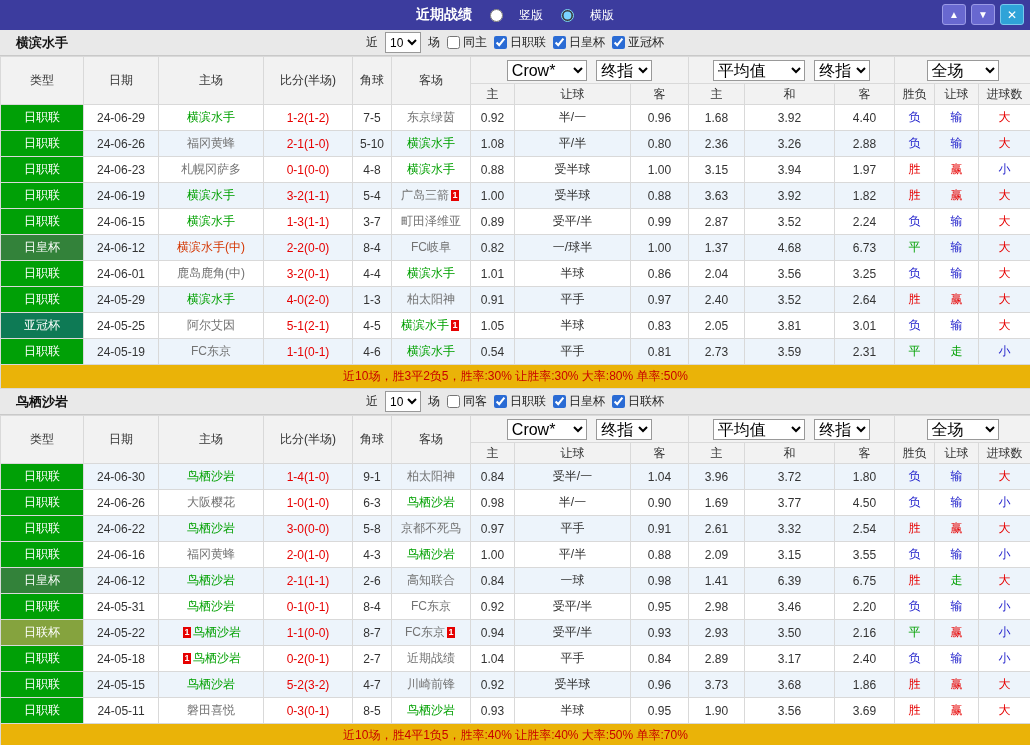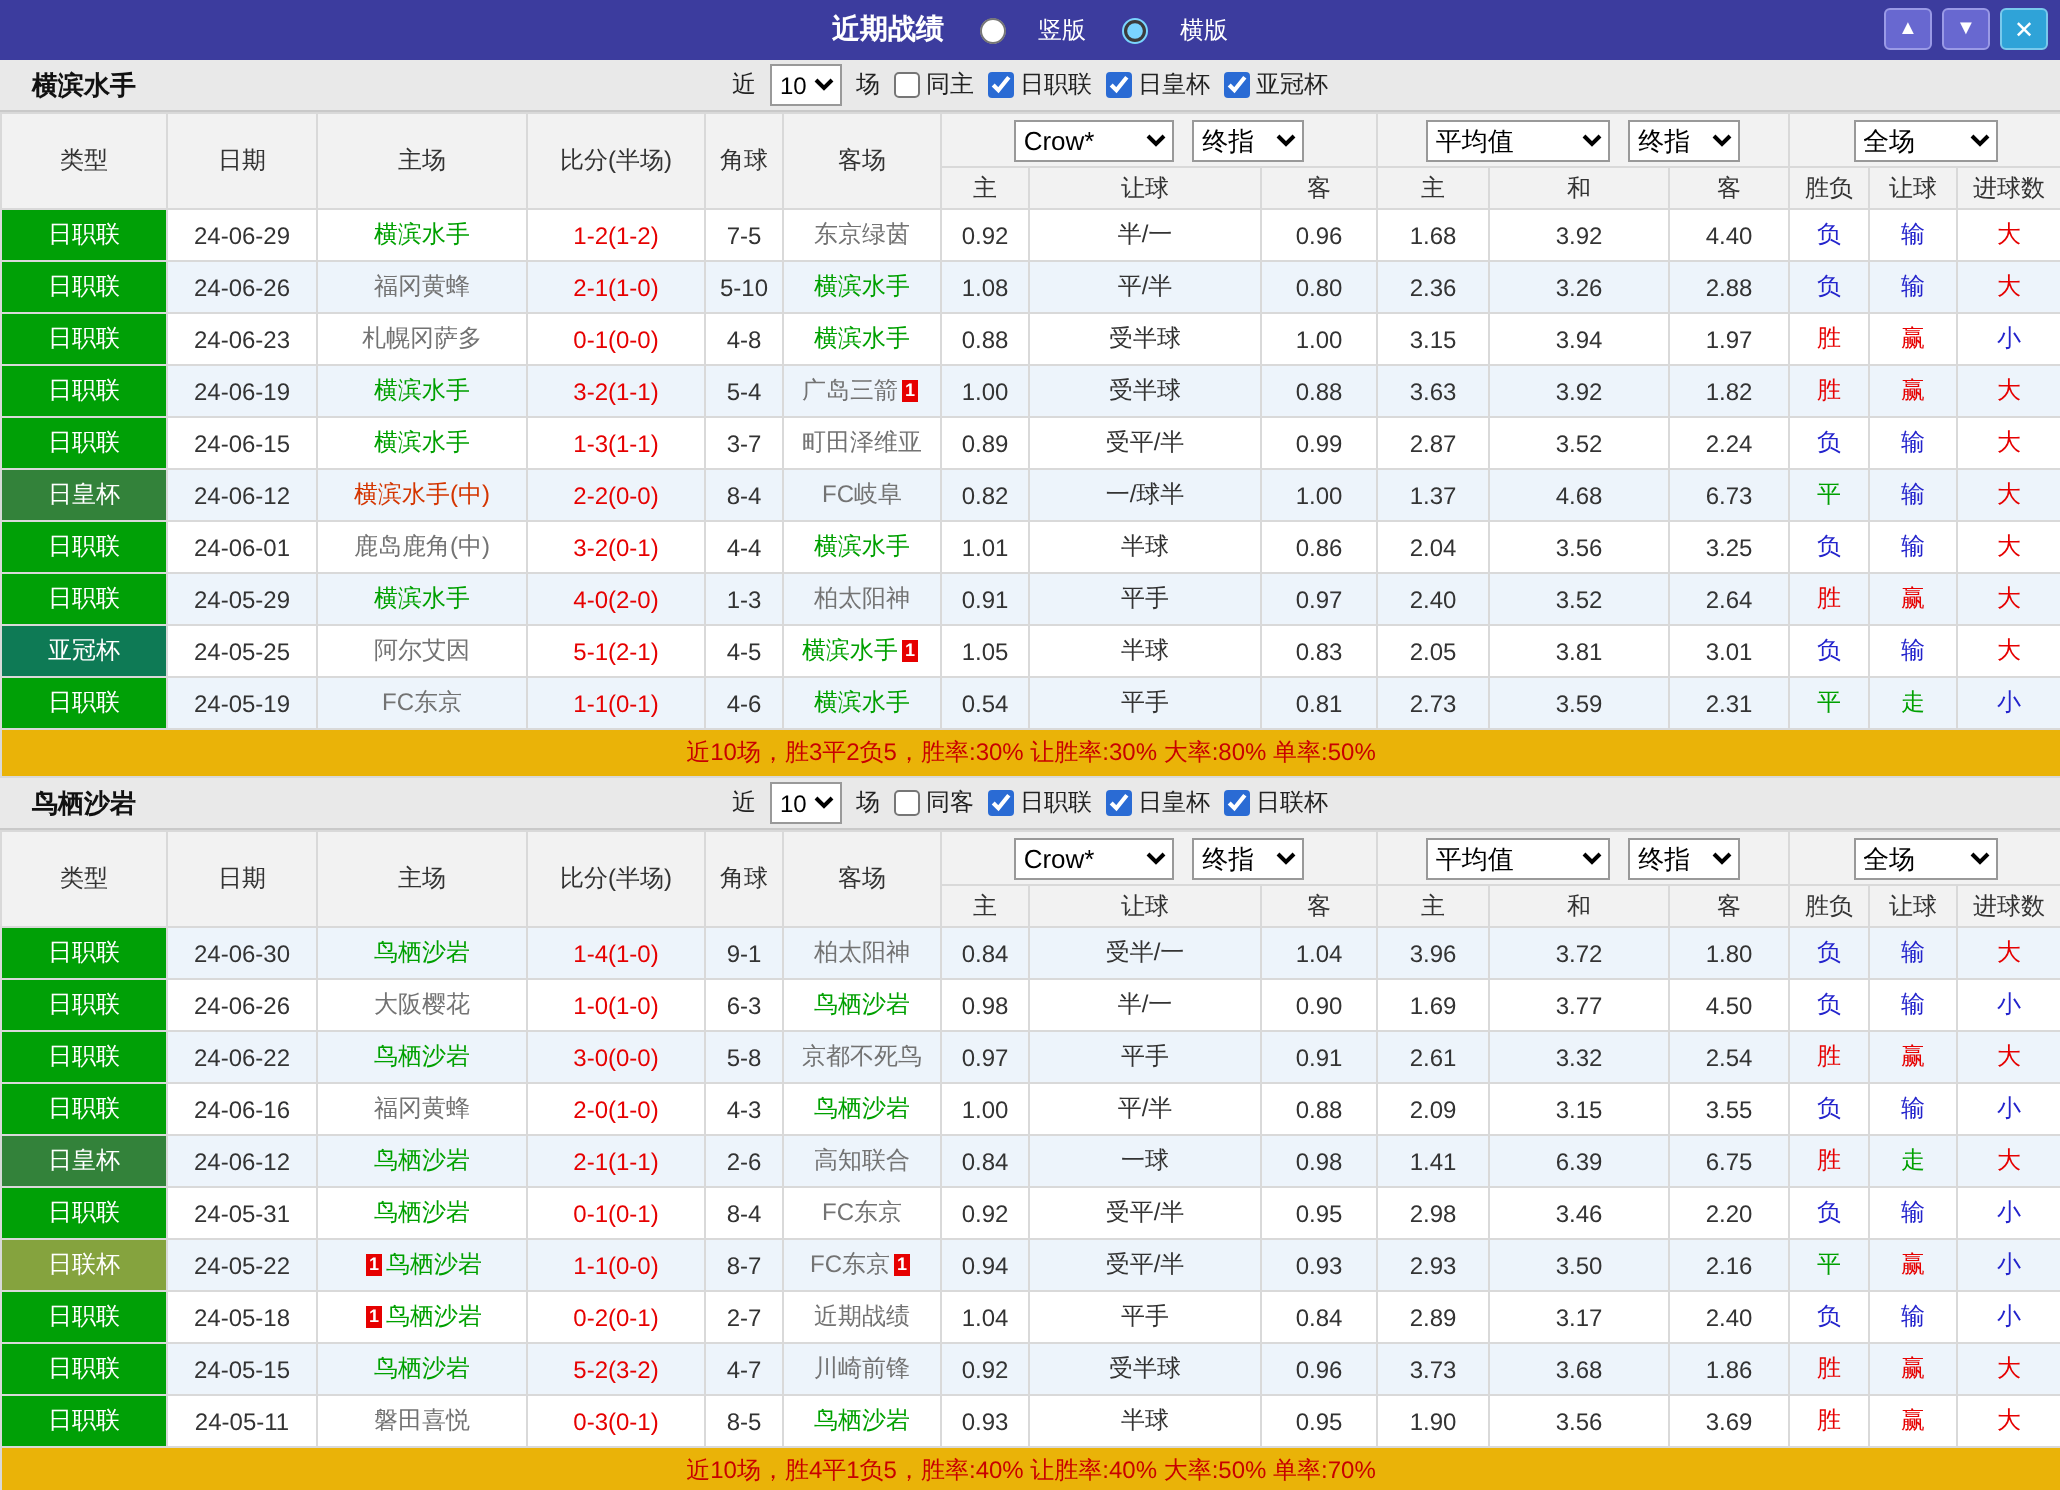--- a/index.html
+++ b/index.html
@@ -22,21 +22,21 @@
   .filters{margin:0 auto;display:flex;align-items:center;gap:7px}
   .filters select{height:21px;font-size:12px;border:1px solid #999;background:#fff}
   .cb{display:flex;align-items:center;gap:3px;cursor:pointer}
   .cb input{width:13px;height:13px;accent-color:#2a6bd4;margin:0}
 
   table{width:1030px;table-layout:fixed;border-collapse:collapse;font-size:12px;color:#333}
   th,td{border:1px solid #d9d9d9;text-align:center;white-space:nowrap;overflow:hidden;padding:0}
   thead th{background:#f2f2f2;font-weight:normal;color:#333}
   thead tr:first-child th{height:27px}
   thead tr:last-child th{height:21px}
-  .sel-cell select{height:21px;font-size:13px;border:1px solid #999;background:#fff;margin:0 3px;vertical-align:middle}
+  .sel-cell select{height:21px;font-size:16px;border:1px solid #999;background:#fff;margin:0 3px;vertical-align:middle}
   .sel-w1{width:80px}.sel-w2{width:56px}.sel-w3{width:92px}.sel-w4{width:72px}
 
   tbody td{height:26px}
   tbody tr.alt td{background:#edf4fb}
   td.league{color:#fff}
   td.league.lg-jl{background:#00a006}
   td.league.lg-emp{background:#33823a}
   td.league.lg-acl{background:#0e7a55}
   td.league.lg-lc{background:#85a33e}
   .t-self{color:#00a000}

